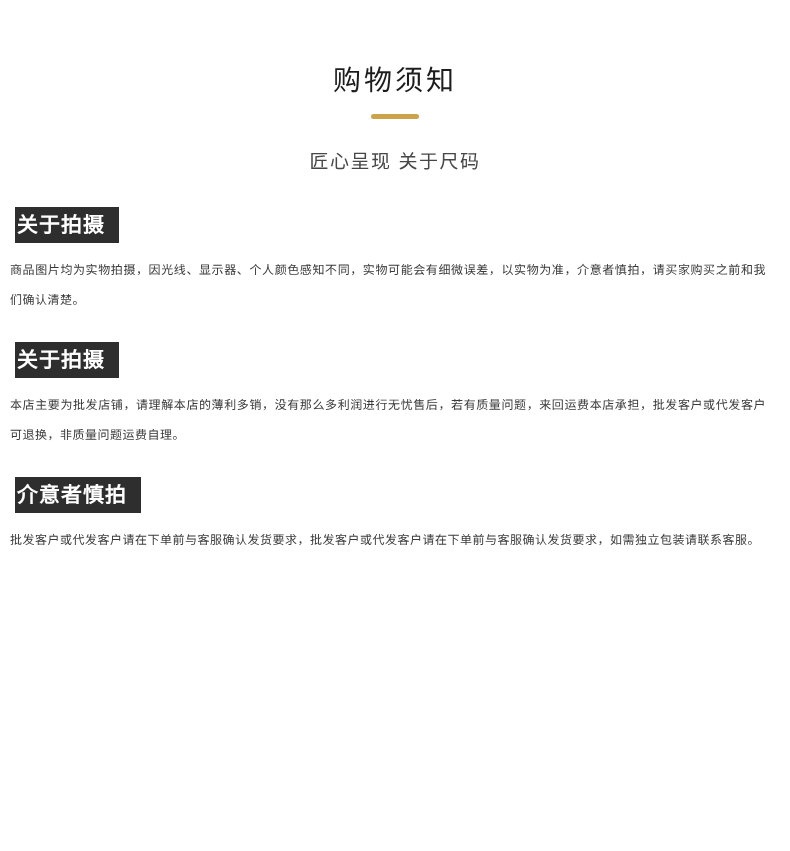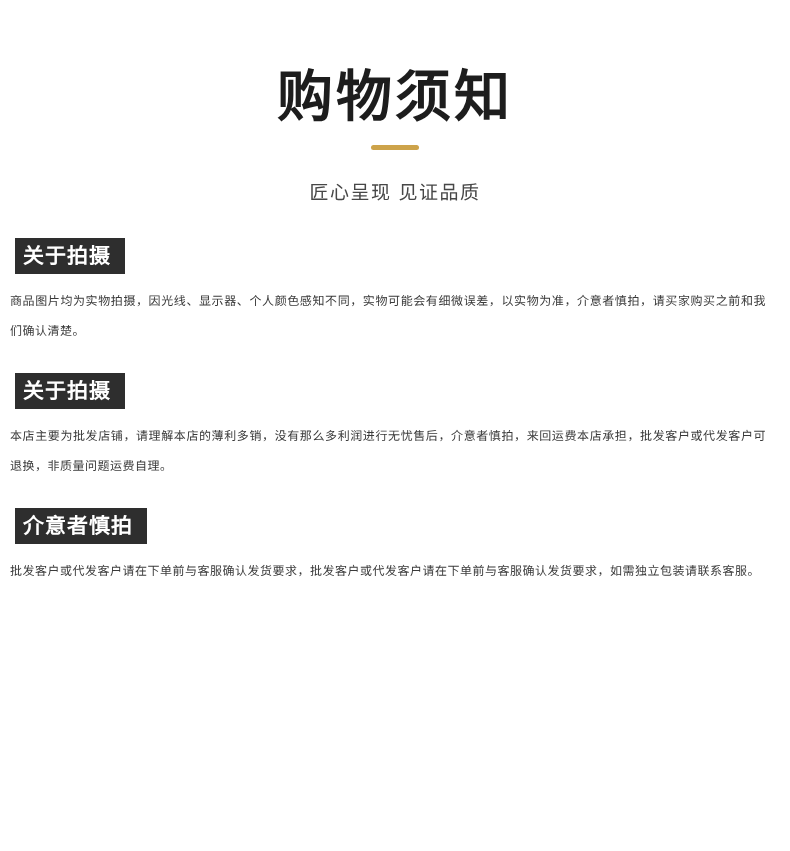--- a/index.html
+++ b/index.html
@@ -13,22 +13,22 @@
   }
   .page {
     width: 790px;
     min-height: 851px;
     background: #ffffff;
     padding-top: 66px;
     overflow: hidden;
   }
   .page-header { text-align: center; }
   .page-title {
-    font-size: 56px;
-    font-weight: 700;
+    font-size: 28px;
+    font-weight: 400;
     color: #1d1d1d;
     letter-spacing: 3px;
     line-height: 1.1;
   }
   .gold-divider {
     width: 48px;
     height: 5px;
     background: #cda34a;
     border-radius: 3px;
     margin: 17px auto 0 auto;
@@ -42,55 +42,55 @@
   .sections { margin-top: 34px; }
   .section { margin-bottom: 2px; }
   .section-badge {
     display: inline-block;
     margin-left: 15px;
     background: #2e2e2e;
     color: #ffffff;
     font-size: 21px;
     font-weight: 700;
     letter-spacing: 1px;
-    padding: 5px 14px 6px 8px;
+    padding: 5px 14px 6px 2px;
     line-height: 1.2;
   }
   .section-body {
     margin: 12px 24px 27px 10px;
     font-size: 12px;
     line-height: 30px;
     color: #3a3a3a;
     letter-spacing: 0.5px;
     text-align: justify;
   }
 </style>
 </head>
 <body>
 
 <div class="page">
 
   <div class="page-header">
     <div class="page-title">购物须知</div>
     <div class="gold-divider"></div>
-    <div class="page-subtitle">匠心呈现 见证品质</div>
+    <div class="page-subtitle">匠心呈现 关于尺码</div>
   </div>
 
   <div class="sections">
 
     <div class="section">
       <div class="section-badge">关于拍摄</div>
       <div class="section-body">商品图片均为实物拍摄，因光线、显示器、个人颜色感知不同，实物可能会有细微误差，以实物为准，介意者慎拍，请买家购买之前和我们确认清楚。</div>
     </div>
 
 
 
     <div class="section">
       <div class="section-badge">关于拍摄</div>
-      <div class="section-body">本店主要为批发店铺，请理解本店的薄利多销，没有那么多利润进行无忧售后，介意者慎拍，来回运费本店承担，批发客户或代发客户可退换，非质量问题运费自理。</div>
+      <div class="section-body">本店主要为批发店铺，请理解本店的薄利多销，没有那么多利润进行无忧售后，若有质量问题，来回运费本店承担，批发客户或代发客户可退换，非质量问题运费自理。</div>
     </div>
 
     <div class="section">
       <div class="section-badge">介意者慎拍</div>
       <div class="section-body">批发客户或代发客户请在下单前与客服确认发货要求，批发客户或代发客户请在下单前与客服确认发货要求，如需独立包装请联系客服。</div>
     </div>
 
   </div>
 
 </div>

